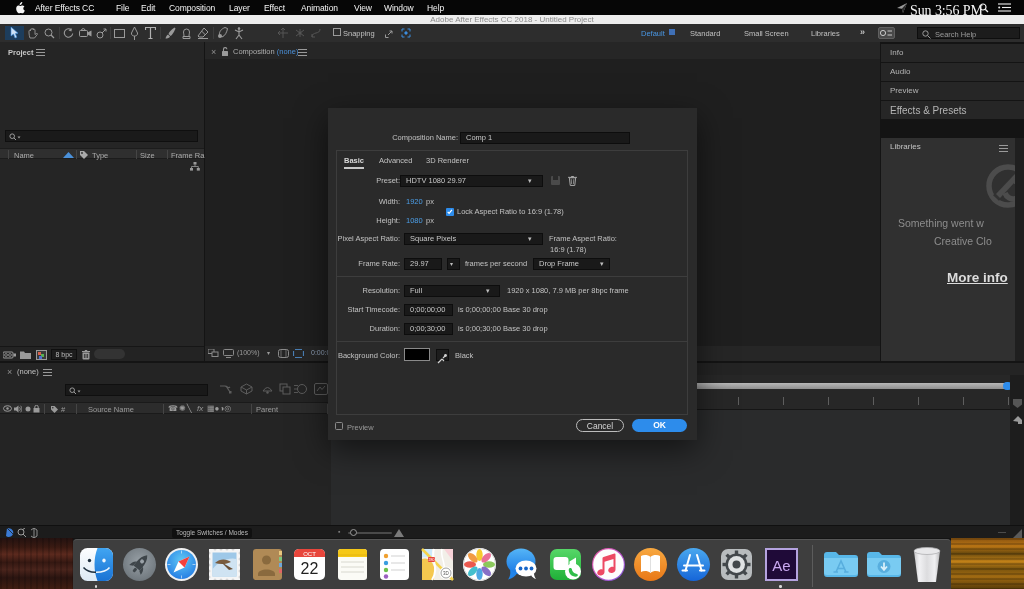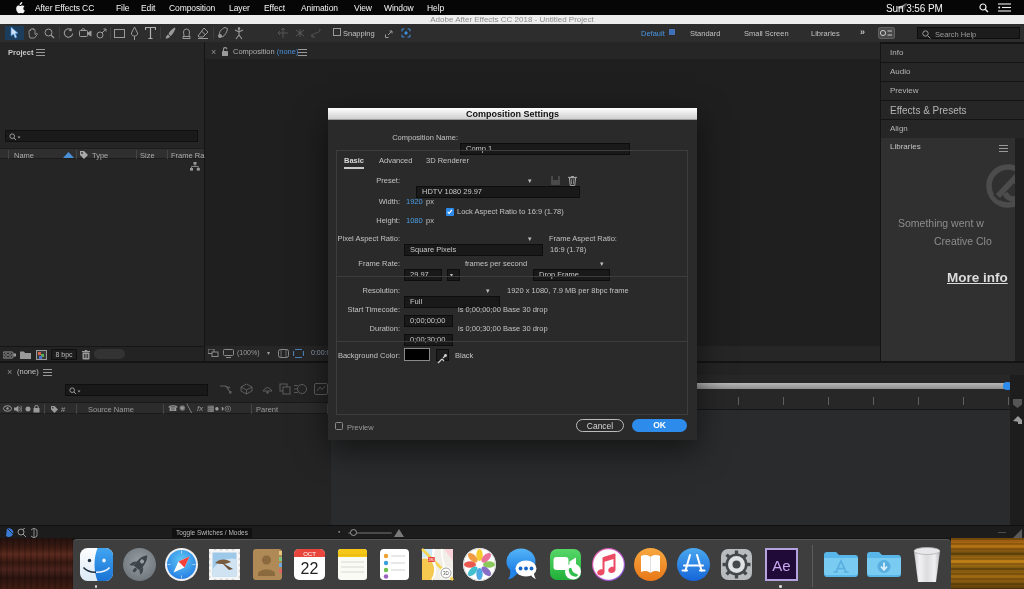--- a/index.html
+++ b/index.html
@@ -25,21 +25,21 @@
   .blue { color:#4a90d9; }
 
   
   #dialog { left:328px; top:108px; width:369px; height:332px; background:#2a2a2a;
             box-shadow:0 10px 30px rgba(0,0,0,.55); z-index:50; }
   #dlg-title { position:absolute; left:0; top:0; width:100%; height:12px;
                background:linear-gradient(#ffffff,#cfcfcf); border-bottom:1px solid #9f9f9f;
                text-align:center; font-size:9px; font-weight:bold; color:#111; line-height:12px; }
   .lbl { position:absolute; color:#c2c2c2; font-size:7.5px; white-space:nowrap; }
   .inp { position:absolute; background:#191919; border:1px solid #0d0d0d; color:#c8c8c8;
-         font-size:7.5px; line-height:10px; padding-left:5px; white-space:nowrap;margin-top:11px; }
+         font-size:7.5px; line-height:10px; padding-left:5px; white-space:nowrap; }
   .chev { position:absolute; color:#bdbdbd; font-size:7px; }
 
   
   #dock { left:73px; top:539px; width:878px; height:50px; background:#3e3e3e;
           border-top:1px solid #565656; border-radius:4px 4px 0 0; z-index:60; }
 </style>
 </head>
 <body>
 
 <div id="menubar" class="abs">
@@ -53,21 +53,21 @@
   <span class="mi" style="left:229px;">Layer</span>
   <span class="mi" style="left:264px;">Effect</span>
   <span class="mi" style="left:301px;">Animation</span>
   <span class="mi" style="left:354px;">View</span>
   <span class="mi" style="left:384px;">Window</span>
   <span class="mi" style="left:427px;">Help</span>
   <svg class="abs" style="left:896px;top:2px" width="12" height="12" viewBox="0 0 12 12">
     <path fill="#9a9a9a" d="M1 6 L11 1 L7 11 L5.8 6.8 Z"></path>
     <path fill="#2a2a2a" d="M11 1 L7 11 L5.8 6.8 Z"></path>
   </svg>
-  <span class="mi" style="left:886px;top:2.5px;font-size:10px;">Sun 3:56 PM</span>
+  <span class="mi" style="left:910px;top:2.5px;font-size:14px;font-family:Liberation Serif, serif;">Sun 3:56 PM</span>
   <svg class="abs" style="left:979px;top:2.5px" width="10" height="10" viewBox="0 0 10 10">
     <circle cx="4" cy="4" r="3" fill="none" stroke="#f0f0f0" stroke-width="1.2"></circle>
     <line x1="6.2" y1="6.2" x2="9" y2="9" stroke="#f0f0f0" stroke-width="1.3"></line>
   </svg>
   <svg class="abs" style="left:998px;top:3px" width="13" height="9" viewBox="0 0 13 9">
     <g stroke="#f0f0f0" stroke-width="1.1">
       <line x1="0" y1="1" x2="13" y2="1"></line>
         <line x1="4" y1="4.5" x2="13" y2="4.5"></line>
         <line x1="0" y1="8" x2="13" y2="8"></line>
     </g>
@@ -308,23 +308,20 @@
     </div>
   <div class="abs" style="left:0;top:21px;width:143px;height:18px;background:#262626;">
       <span class="abs" style="left:9px;top:4px;font-size:8px;color:#b5b5b5;">Audio</span>
     </div>
   <div class="abs" style="left:0;top:40px;width:143px;height:18px;background:#262626;">
       <span class="abs" style="left:9px;top:4px;font-size:8px;color:#b5b5b5;">Preview</span>
     </div>
   <div class="abs" style="left:0;top:59px;width:143px;height:18px;background:#262626;">
       <span class="abs" style="left:9px;top:4px;font-size:10px;color:#b5b5b5;">Effects &amp; Presets</span>
     </div>
-  <div class="abs" style="left:0;top:78px;width:143px;height:18px;background:#262626;">
-      <span class="abs" style="left:9px;top:4px;font-size:8px;color:#b5b5b5;">Align</span>
-    </div>
   <div class="abs" style="left:0;top:96px;width:143px;height:223px;background:#303030;">
     <span class="abs" style="left:9px;top:4px;font-size:8px;color:#c5c5c5;">Libraries</span>
     <div class="abs" style="left:118px;top:7px;width:9px;height:7px;border-top:1px solid #9a9a9a;border-bottom:1px solid #9a9a9a;">
         <div style="margin-top:2px;height:1px;background:#9a9a9a;"></div>
       </div>
 
     <svg class="abs" style="left:100px;top:20px" width="52" height="52" viewBox="0 0 52 52">
       <circle cx="27" cy="28" r="19" fill="none" stroke="#4c4c4c" stroke-width="5.5"></circle>
       <line x1="15" y1="40" x2="49" y2="4" stroke="#313131" stroke-width="8"></line>
       <line x1="17" y1="38" x2="47" y2="6" stroke="#4c4c4c" stroke-width="5.5"></line>
@@ -450,34 +447,33 @@
         <path d="M0 8 L5 0 L10 8 Z" fill="#7a7a7a"></path>
       </svg>
     <span class="abs" style="left:998px;top:1px;color:#7a7a7a;font-size:8px;">—</span>
     <svg class="abs" style="left:1013px;top:3px" width="9" height="9" viewBox="0 0 9 9">
         <path d="M9 0 L9 9 L0 9 Z" fill="#5a5a5a"></path>
       </svg>
   </div>
 </div>
 
 <div id="dialog" class="abs">
-  <div id="dlg-title">Composition Settings</div>
 
   <span class="lbl" style="right:239px;top:25px;">Composition Name:</span>
   <div class="inp" style="left:132px;top:23.5px;width:170px;height:12px;">Comp 1</div>
 
   <span class="lbl" style="left:16px;top:48px;color:#d8d8d8;font-weight:bold;">Basic</span>
   <div class="abs" style="left:16px;top:59px;width:20px;height:2px;background:#c8c8c8;"></div>
   <span class="lbl" style="left:51px;top:48px;">Advanced</span>
   <span class="lbl" style="left:98px;top:48px;">3D Renderer</span>
 
   <div class="abs" style="left:8px;top:42px;width:352px;height:265px;border:1px solid #3d3d3d;"></div>
 
   <span class="lbl" style="right:297px;top:68px;">Preset:</span>
-  <div class="inp" style="left:88px;top:66.5px;width:164px;height:12px;">HDTV 1080 29.97</div>
+  <div class="inp" style="left:72px;top:66.5px;width:143px;height:12px;">HDTV 1080 29.97</div>
   <span class="chev" style="left:200px;top:69px;">▾</span>
   <svg class="abs" style="left:222px;top:67px" width="11" height="11" viewBox="0 0 11 11">
       <rect x="1" y="1" width="9" height="9" rx="1" fill="#4a4a4a"></rect>
       <rect x="3" y="1" width="5" height="4" fill="#2a2a2a"></rect>
     </svg>
   <svg class="abs" style="left:240px;top:67px" width="9" height="11" viewBox="0 0 10 12">
       <path d="M1.5 3 L2.5 11.5 L7.5 11.5 L8.5 3 Z" fill="none" stroke="#a8a8a8" stroke-width="1.1"></path>
       <line x1="0" y1="2.5" x2="10" y2="2.5" stroke="#a8a8a8" stroke-width="1.1"></line>
       <line x1="3.5" y1="1.6" x2="6.5" y2="1.6" stroke="#a8a8a8" stroke-width="1.2"></line>
       <g stroke="#a8a8a8" stroke-width="0.8">

